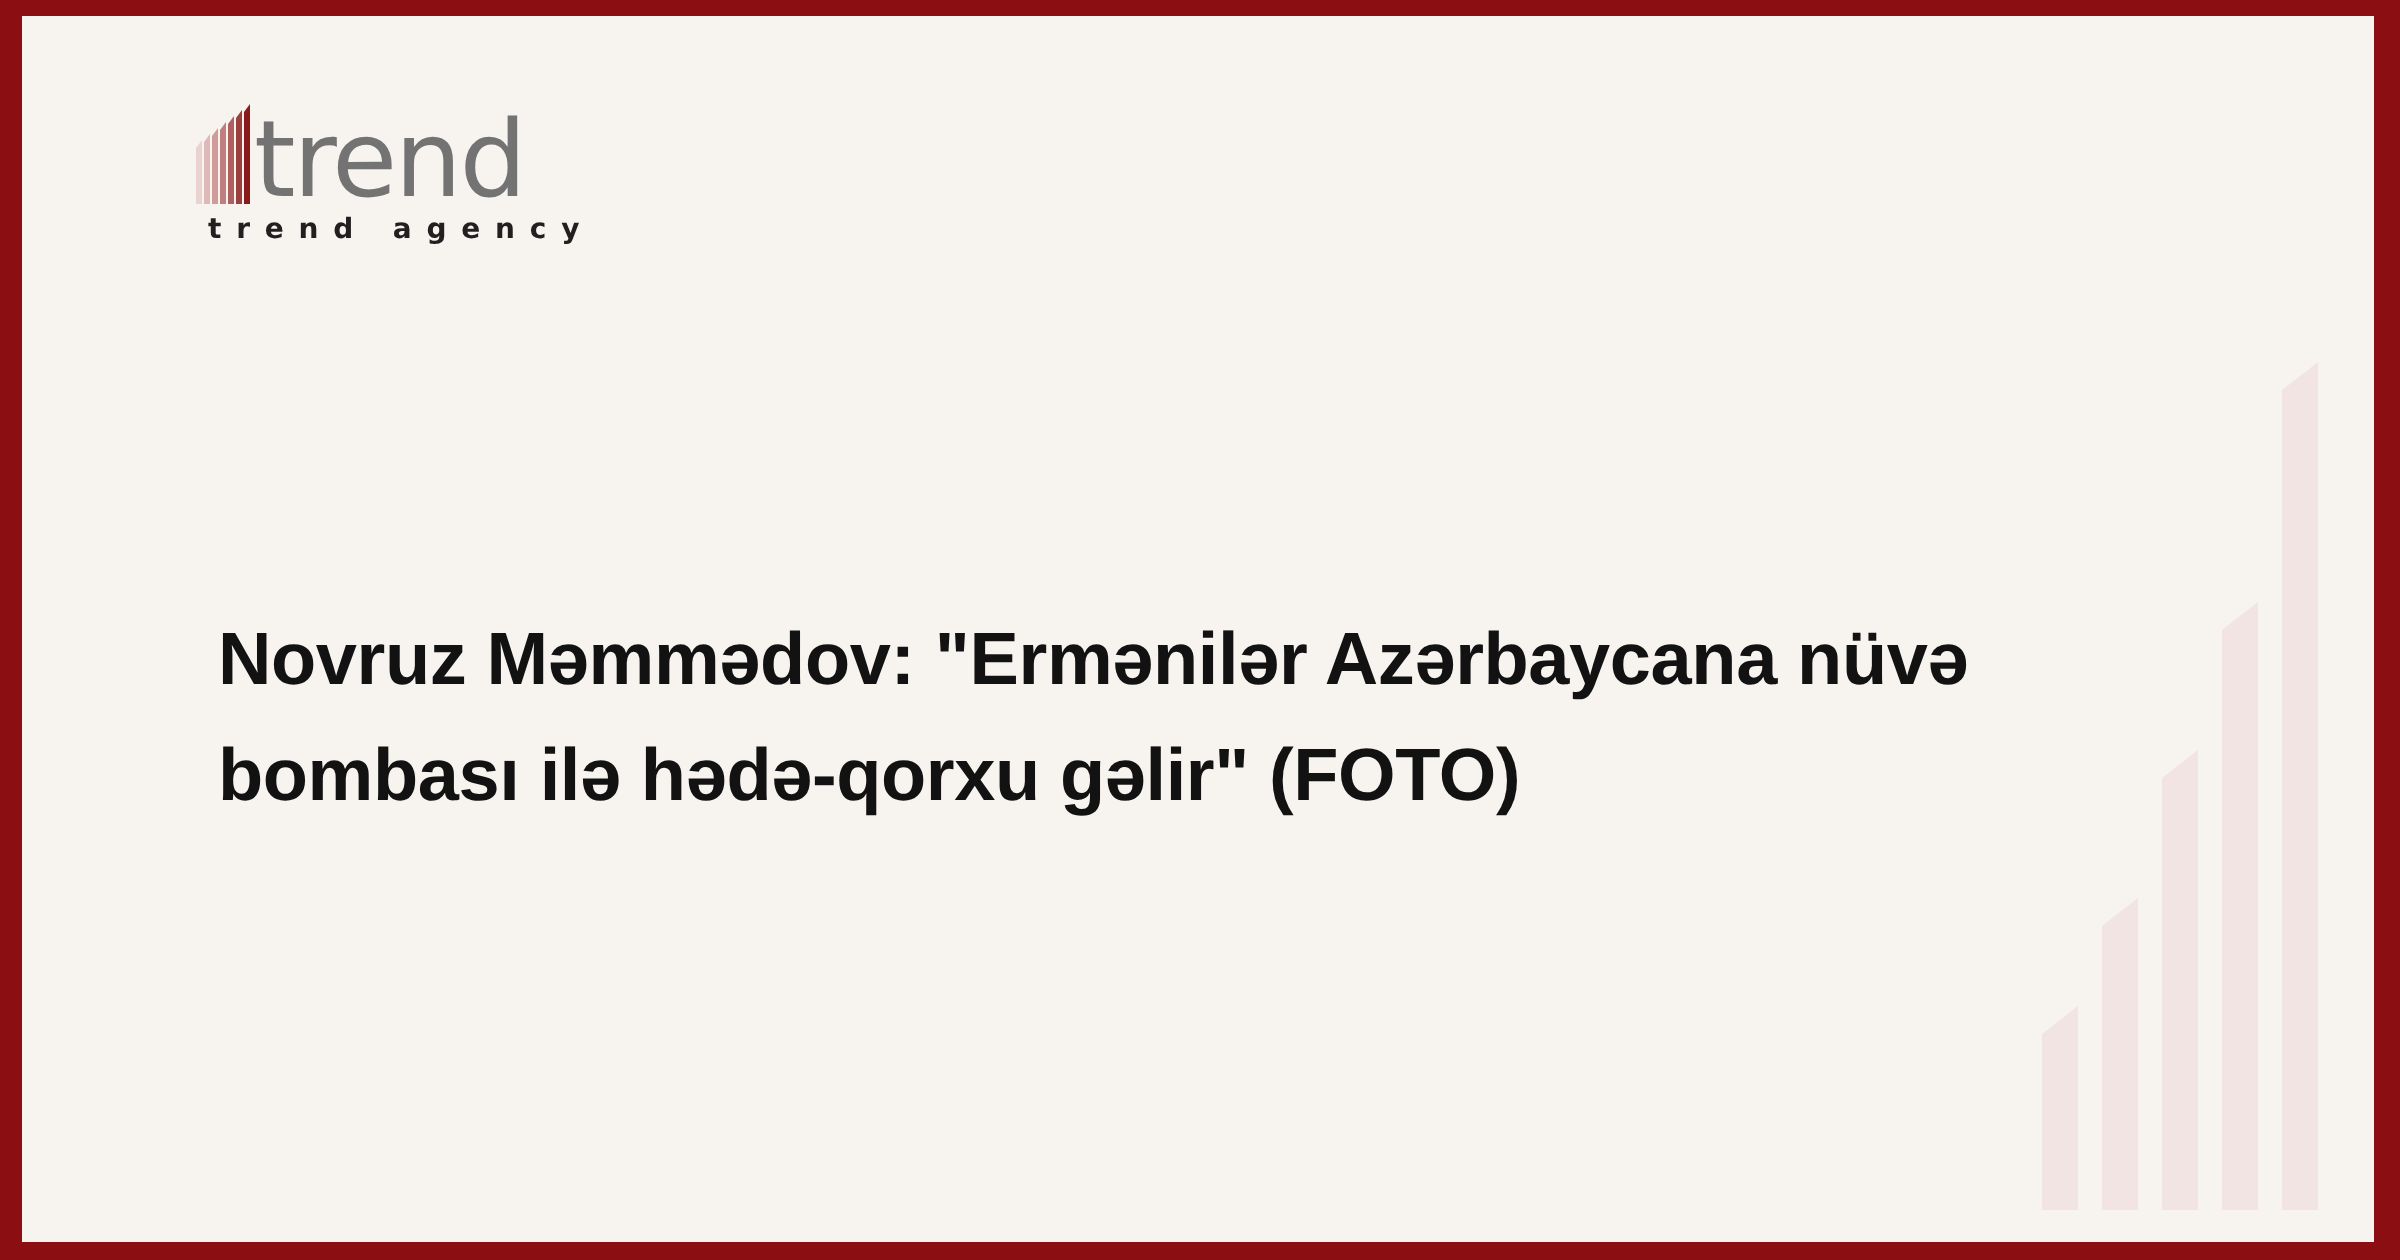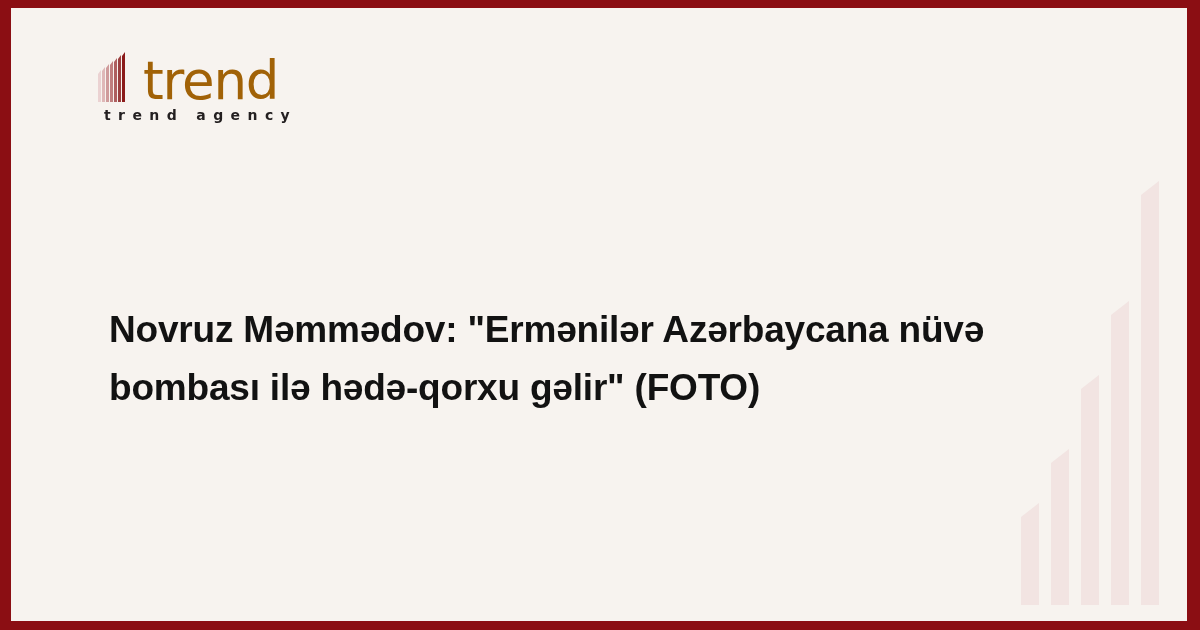--- a/index.html
+++ b/index.html
@@ -74,24 +74,23 @@
     width: 100%;
     height: 100%;
   }
 
   .logo-word {
     font-family: "DejaVu Sans", sans-serif;
     font-size: 53px;
     line-height: 50px;
     font-weight: 400;
     letter-spacing: -1.2px;
-    color: #a16207;
+    color: #737373;
     white-space: nowrap;
     transform: translateY(2px);
-    margin-left: 16px;
   }
 
   .logo-tagline {
     margin-top: 3px;
     margin-left: 6px;
     font-family: "DejaVu Sans", sans-serif;
     font-size: 14px;
     font-weight: 700;
     letter-spacing: 7.4px;
     color: #231f20;

